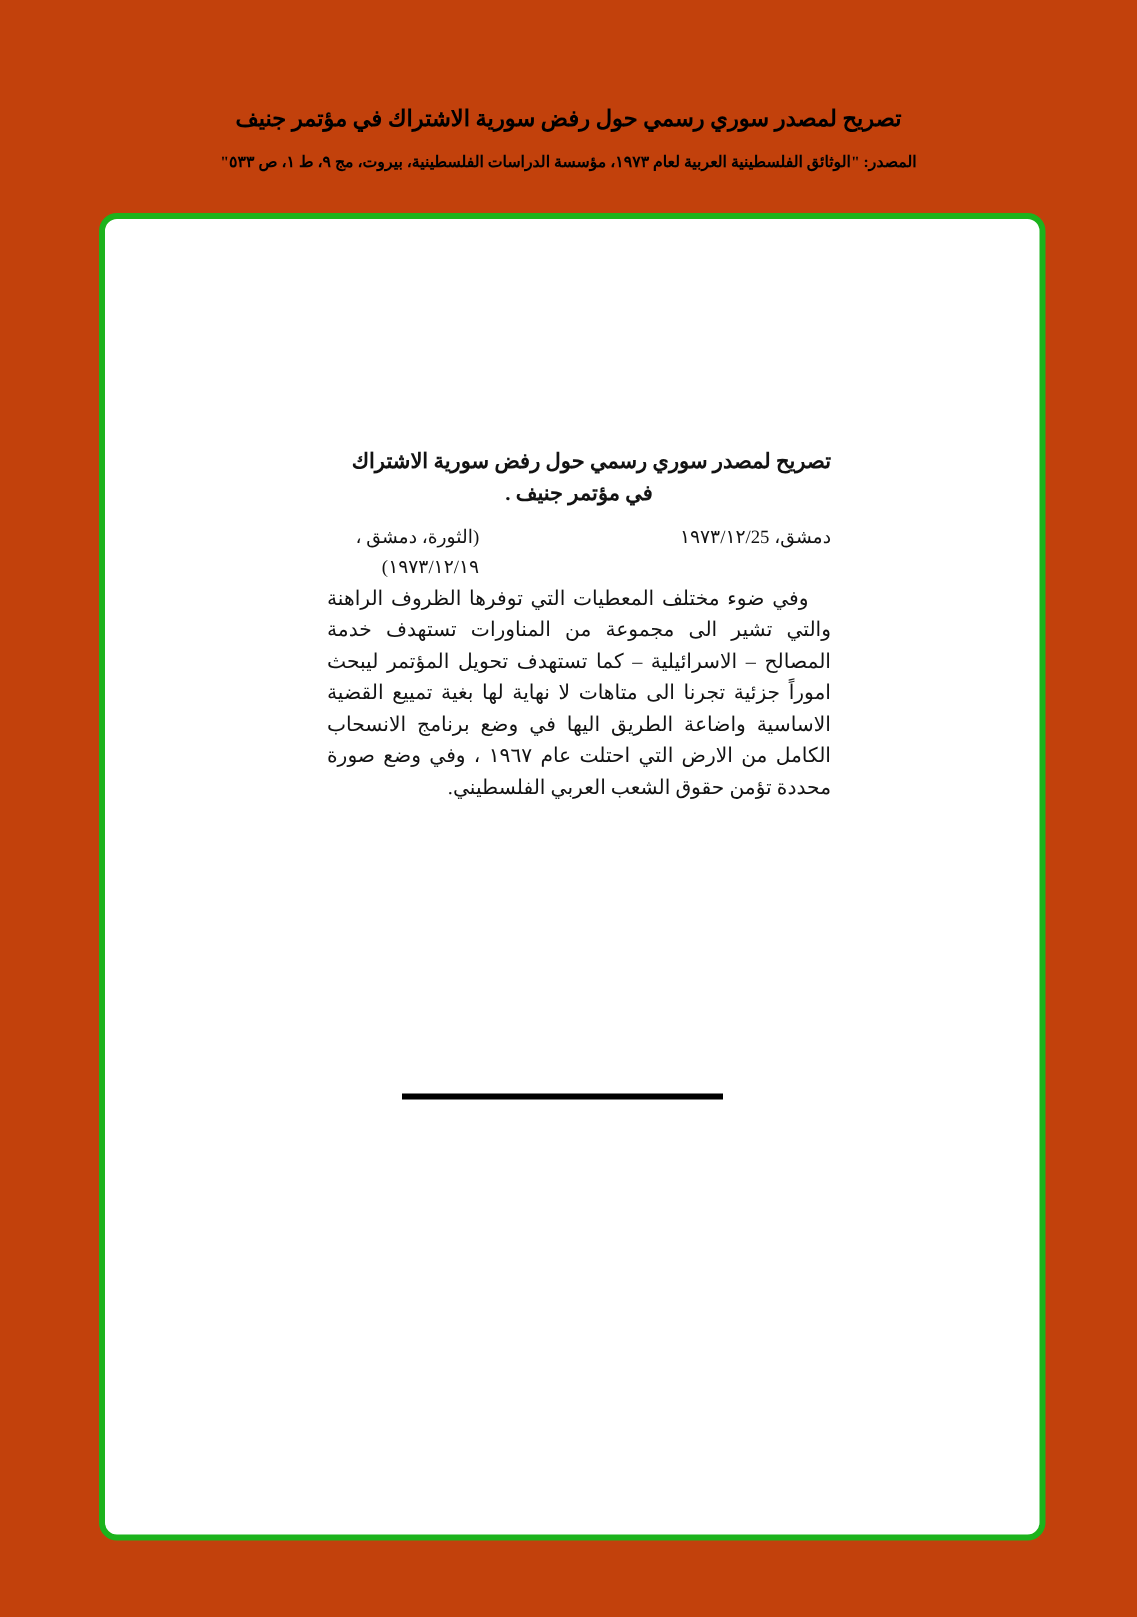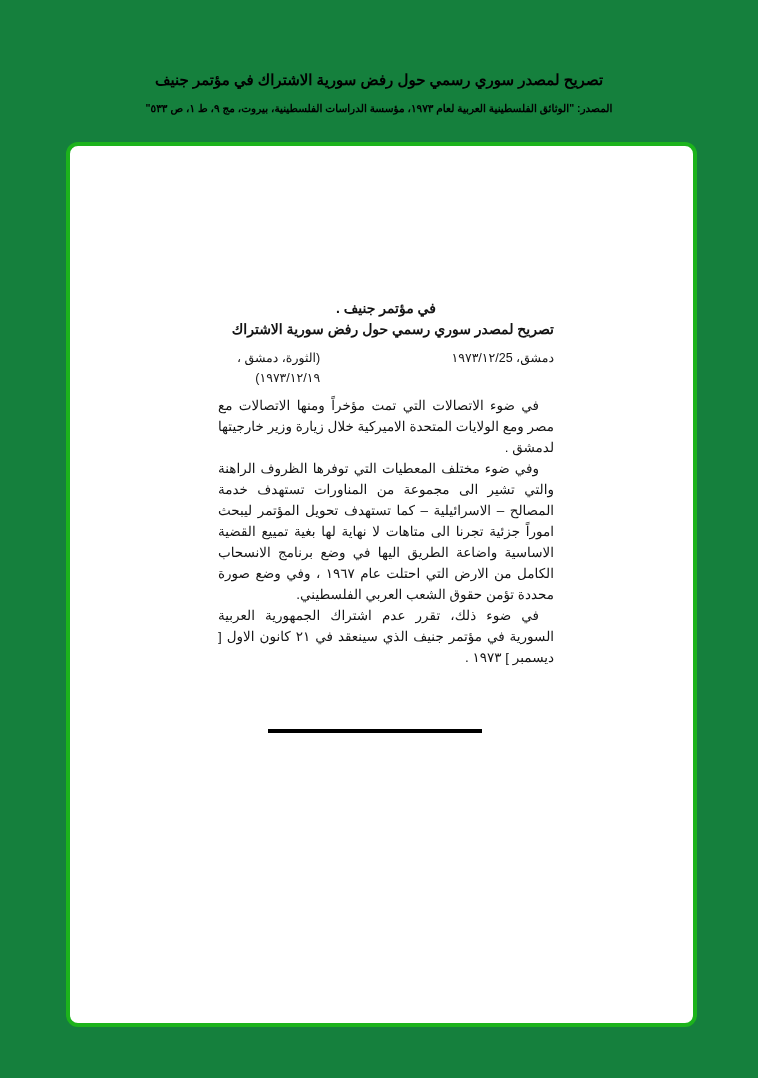--- a/index.html
+++ b/index.html
@@ -1,21 +1,21 @@
 <!DOCTYPE html>
 <html lang="ar" style="--accent: #1cb31c;"><head>
 <meta charset="utf-8">
 <style>
   html, body { margin: 0; padding: 0; background: #ffffff; }
   .page {
     position: relative;
     width: 758px;
     height: 1078px;
-    background: #15803d;
-    font-family: Liberation Sans, sans-serif;
+    background: #c2410c;
+    font-family: Liberation Serif, serif;
     color: #111111;
     overflow: hidden;
   }
   .hdr-title {
     position: absolute;
     top: 70px; left: 0; right: 0;
     text-align: center;
     direction: rtl;
     font-weight: bold;
     font-size: 15px;
@@ -88,34 +88,32 @@
 
 <div class="page">
 
   <div class="hdr-title">تصريح لمصدر سوري رسمي حول رفض سورية الاشتراك في مؤتمر جنيف</div>
 
   <div class="hdr-source">المصدر: "الوثائق الفلسطينية العربية لعام ١٩٧٣، مؤسسة الدراسات الفلسطينية، بيروت، مج ٩، ط ١، ص ٥٣٣"</div>
 
   <div class="green-box">
     <div class="doc">
 
+      <div class="doc-heading">تصريح لمصدر سوري رسمي حول رفض سورية الاشتراك</div>
+
       <div class="doc-heading line2">في مؤتمر جنيف .</div>
-
-      <div class="doc-heading">تصريح لمصدر سوري رسمي حول رفض سورية الاشتراك</div>
 
       <div class="dateline">
         <span class="dl-right">دمشق، ١٩٧٣/١٢/25</span>
         <span class="dl-left">(الثورة، دمشق ،
 ١٩٧٣/١٢/١٩)</span>
       </div>
 
-      <p class="first">في ضوء الاتصالات التي تمت مؤخراً ومنها الاتصالات مع مصر ومع الولايات المتحدة الاميركية خلال زيارة وزير خارجيتها لدمشق .</p>
 
       <p>وفي ضوء مختلف المعطيات التي توفرها الظروف الراهنة والتي تشير الى مجموعة من المناورات تستهدف خدمة المصالح – الاسرائيلية – كما تستهدف تحويل المؤتمر ليبحث اموراً جزئية تجرنا الى متاهات لا نهاية لها بغية تمييع القضية الاساسية واضاعة الطريق اليها في وضع برنامج الانسحاب الكامل من الارض التي احتلت عام ١٩٦٧ ، وفي وضع صورة محددة تؤمن حقوق الشعب العربي الفلسطيني.</p>
 
-      <p>في ضوء ذلك، تقرر عدم اشتراك الجمهورية العربية السورية في مؤتمر جنيف الذي سينعقد في ٢١ كانون الاول [ ديسمبر ] ١٩٧٣ .</p>
 
     </div>
   </div>
 
   <div class="separator"></div>
 
 </div>
 
 </body></html>

